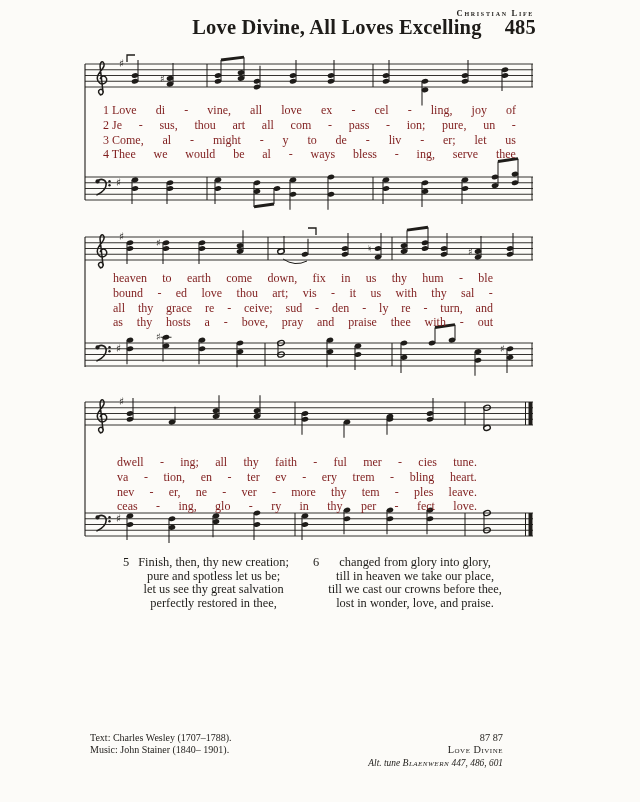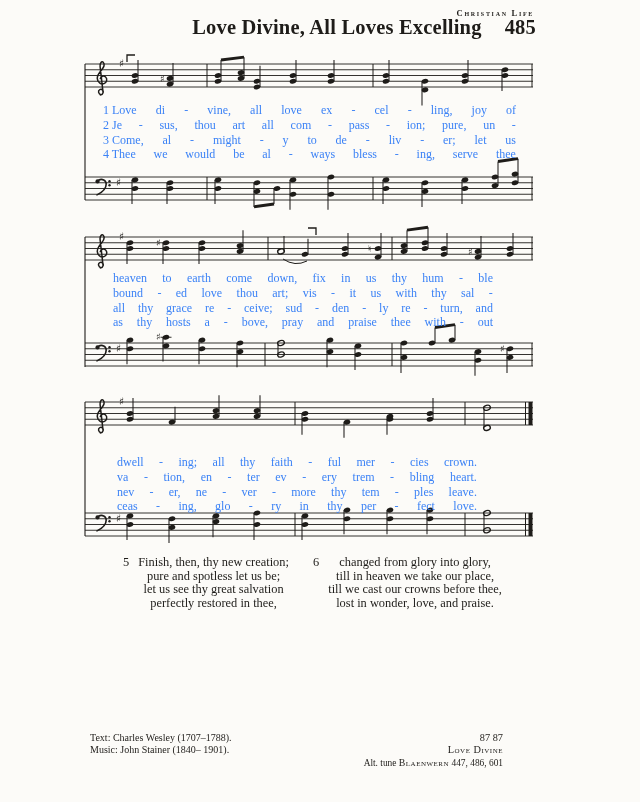--- a/index.html
+++ b/index.html
@@ -10,35 +10,35 @@
   }
   .abs{position:absolute;}
   
   #category{top:8px;right:106px;font-size:8.5px;font-weight:700;
     font-variant:small-caps;letter-spacing:1.7px;white-space:nowrap;}
   #title-row{top:16px;right:104px;display:flex;gap:23px;align-items:baseline;
     font-size:20.5px;font-weight:700;white-space:nowrap;letter-spacing:.2px;}
   
   #music-svg{left:0;top:0;}
   
-  .lyb{font-size:12px;color:#3b82f6;}
+  .lyb{font-size:12px;color:#7f1d1d;}
   #ly0{left:103px;top:103px;width:413px;}
   #ly1{left:113px;top:271px;width:380px;}
   #ly2{left:117px;top:455px;width:360px;}
   .lyrow{display:flex;justify-content:space-between;align-items:baseline;height:14.8px;white-space:nowrap;}
   
   .verse{top:556px;display:flex;gap:9px;font-size:12.4px;line-height:13.7px;}
   #verse5{left:123px;}
   #verse6{left:313px;}
   .vlines p{margin:0;text-align:center;}
   
   #footer-left{left:90px;top:732px;font-size:10px;line-height:12.3px;}
   #footer-right{right:137px;top:732px;text-align:right;font-size:10.3px;line-height:12.3px;}
   .tune-name{font-variant:small-caps;letter-spacing:.5px;}
-  .alt-line{font-size:9.4px;}
+  .alt-line{font-style:italic;font-size:9.4px;}
   .alt-line .tune-name{font-size:9.8px;}
 </style>
 </head>
 <body>
 
 <div class="abs" id="category">Christian Life</div>
 
 <div class="abs" id="title-row">
   <span>Love Divine, All Loves Excelling</span>
   <span>485</span>
@@ -460,21 +460,21 @@
       <span>-</span>
       <span>ing;</span>
       <span>all</span>
       <span>thy</span>
       <span>faith</span>
       <span>-</span>
       <span>ful</span>
       <span>mer</span>
       <span>-</span>
       <span>cies</span>
-      <span>crown.</span>
+      <span>tune.</span>
     </div>
     <div class="lyrow">
       <span>va</span>
       <span>-</span>
       <span>tion,</span>
       <span>en</span>
       <span>-</span>
       <span>ter</span>
       <span>ev</span>
       <span>-</span>

